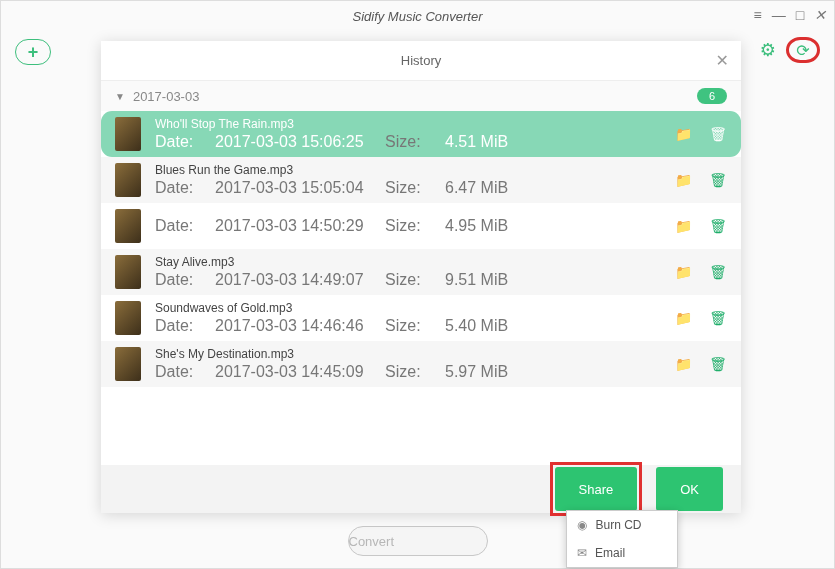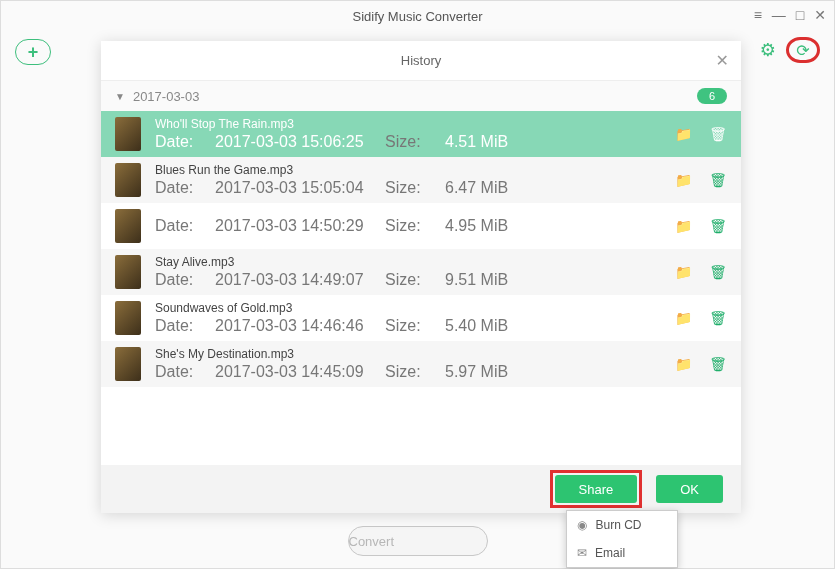--- a/index.html
+++ b/index.html
@@ -1,20 +1,20 @@
 <!DOCTYPE html>
 <html><head>
 <meta charset="utf-8">
 <style>
 * { box-sizing: border-box; margin: 0; padding: 0; font-family: Arial, sans-serif; }
 body { width: 835px; height: 569px; background: #f5f5f5; position: relative; overflow: hidden; }
 
 .main-window { width: 835px; height: 569px; background: #fff; border: 1px solid #ddd; position: relative; }
 
-.titlebar { height: 30px; display: flex; align-items: center; justify-content: center; position: relative; background: #fafafa; }
+.titlebar { height: 30px; display: flex; align-items: center; justify-content: center; position: relative; background: #fafafa; font-style: italic; }
 .titlebar-title { font-size: 13px; color: #555; }
 .titlebar-controls { position: absolute; right: 8px; top: 6px; display: flex; gap: 10px; }
 .titlebar-controls span { color: #777; font-size: 14px; cursor: pointer; }
 
 .toolbar { height: 42px; display: flex; align-items: center; padding: 0 14px; position: relative; }
 .add-btn { width: 36px; height: 26px; border: 1px solid #3fc380; border-radius: 14px; display: flex; align-items: center; justify-content: center; color: #3fc380; font-size: 18px; font-weight: bold; cursor: pointer; }
 .toolbar-right { position: absolute; right: 14px; top: 6px; display: flex; gap: 10px; align-items: center; }
 .gear-icon { color: #3fc380; font-size: 18px; cursor: pointer; }
 .history-icon-wrap { width: 34px; height: 26px; border: 3px solid #e03030; border-radius: 50%/60%; display: flex; align-items: center; justify-content: center; }
 .history-icon { color: #3fc380; font-size: 16px; cursor: pointer; }
@@ -28,35 +28,35 @@
 
 .group-row { height: 30px; display: flex; align-items: center; padding: 0 14px; background: #fafafa; }
 .group-caret { color: #888; font-size: 10px; margin-right: 8px; cursor: pointer; }
 .group-date { color: #888; font-size: 13px; }
 .group-badge { margin-left: auto; background: #3fc380; color: #fff; font-size: 11px; padding: 2px 12px; border-radius: 10px; }
 
 .list { flex: 1; overflow: hidden; }
 .item { height: 46px; display: flex; align-items: center; padding: 0 14px; }
 .item:nth-child(odd) { background: #fff; }
 .item:nth-child(even) { background: #f6f6f6; }
-.item.selected { background: #87d8b6; }
+.item.selected { background: #87d8b6; border-radius: 11px; }
 .item.selected .fname, .item.selected .meta-label, .item.selected .meta-val { color: #fff; }
 .thumb { width: 26px; height: 34px; background: linear-gradient(135deg,#8a6d3b,#3d2f1a); border-radius: 2px; margin-right: 14px; flex-shrink: 0; }
 .info { flex: 1; display: flex; flex-direction: column; gap: 2px; }
 .fname { font-size: 12px; color: #444; }
 .meta-row { display: flex; gap: 20px; font-size: 16px; color: #777; }
 .meta-label { width: 40px; }
 .meta-val { width: 150px; }
 .meta-size-label { width: 40px; }
 .item-actions { display: flex; gap: 16px; }
 .item-actions span { color: #1fae6a; font-size: 14px; cursor: pointer; }
 .item.selected .item-actions span { color: #fff; }
 
 .footer { height: 48px; background: #f3f3f3; display: flex; align-items: center; justify-content: flex-end; padding: 0 18px; gap: 14px; }
-.btn { height: 28px; padding: 0 24px; border: none; border-radius: 3px; font-size: 13px; cursor: pointer; }
+.btn { height: 44px; padding: 0 24px; border: none; border-radius: 3px; font-size: 13px; cursor: pointer; }
 .btn-share-wrap { border: 3px solid #e03030; padding: 2px; }
 .btn-share { background: #2dc471; color: #fff; }
 .btn-ok { background: #2dc471; color: #fff; }
 
 .share-menu { position: absolute; left: 565px; top: 509px; width: 112px; background: #fff; border: 1px solid #ccc; box-shadow: 0 2px 8px rgba(0,0,0,0.2); z-index: 50; }
 .share-item { height: 28px; display: flex; align-items: center; gap: 8px; padding: 0 10px; font-size: 12px; color: #555; cursor: pointer; }
 .share-ico { color: #888; font-size: 12px; }
 
 .convert-btn { position: absolute; left: 50%; bottom: 12px; transform: translateX(-50%); width: 140px; height: 30px; border: 1px solid #ccc; border-radius: 15px; background: #fafafa; color: #bbb; font-size: 13px; display: flex; align-items: center; justify-content: flex-start; }
 </style>

